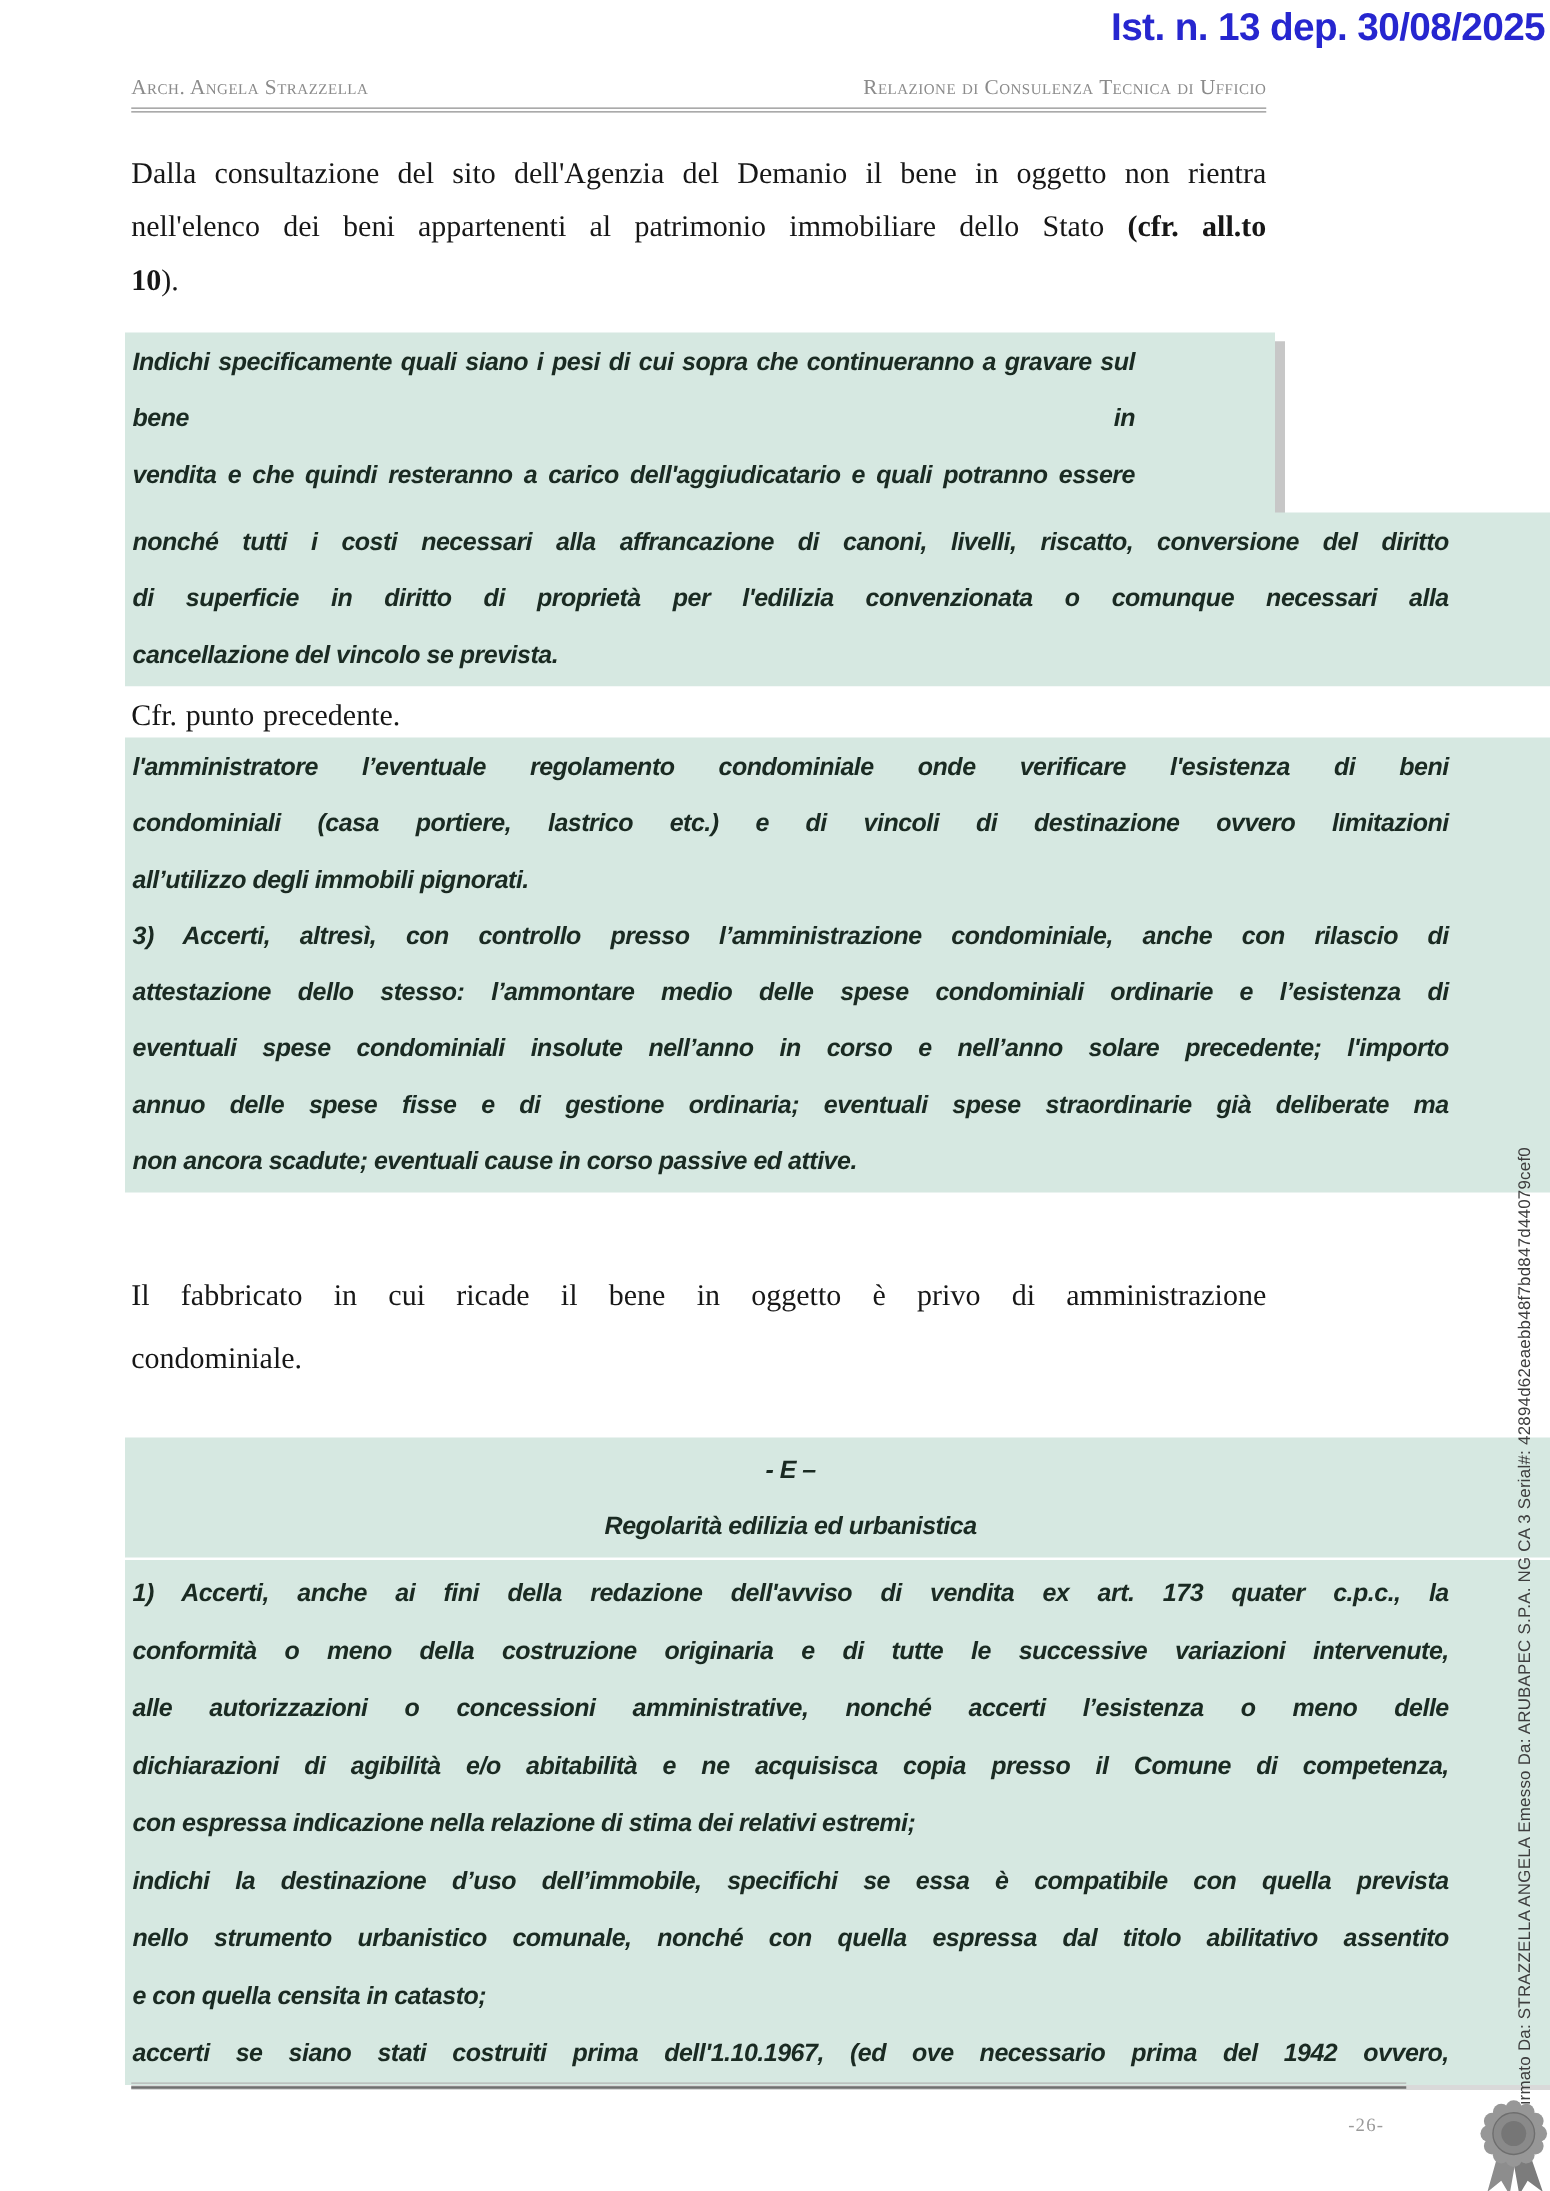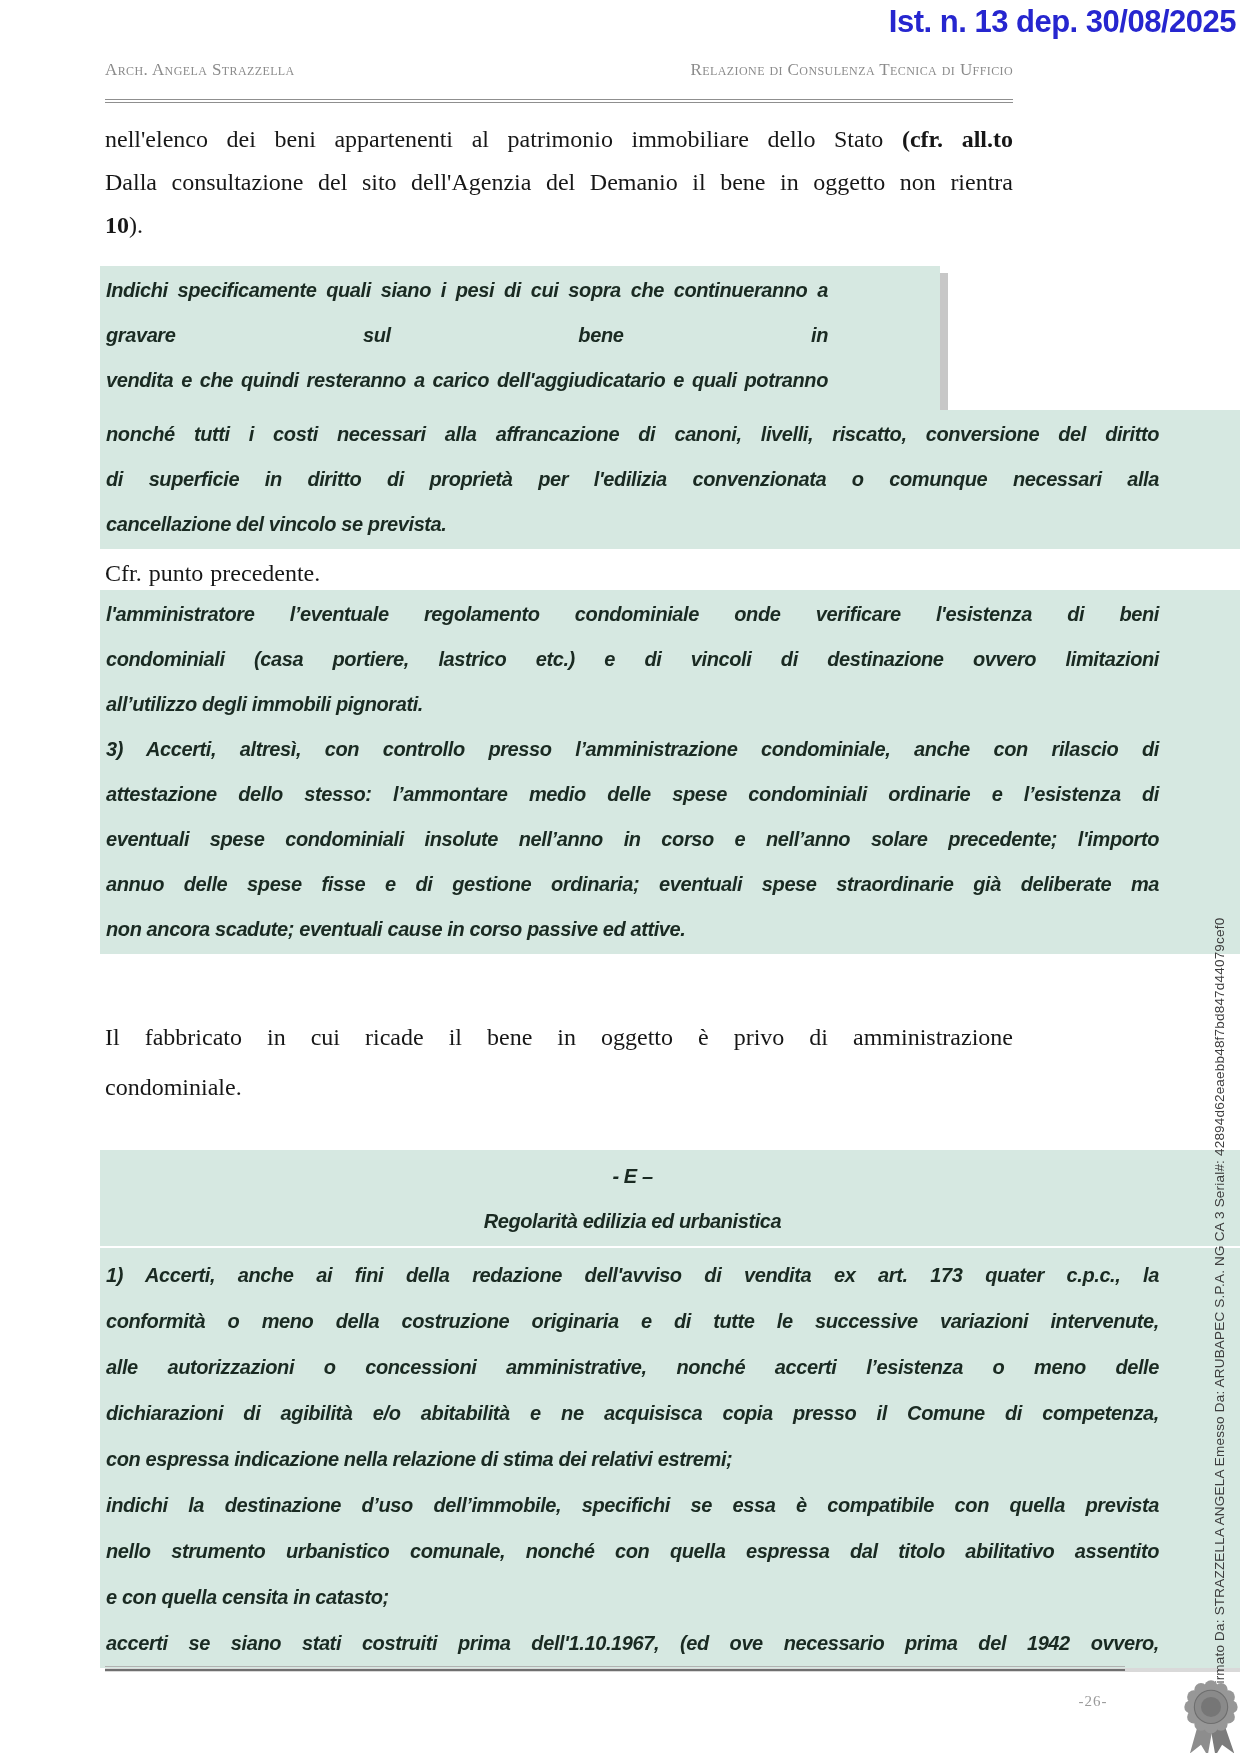--- a/index.html
+++ b/index.html
@@ -27,21 +27,21 @@
     position:absolute;
     top:60px; left:105px; width:908px;
     display:flex;
     justify-content:space-between;
     align-items:flex-end;
     font-variant:small-caps;
     font-size:17px;
     letter-spacing:0.4px;
     color:#8b8b8b;
     border-bottom:4px double #8f8f8f;
-    padding-bottom:19px;
+    padding-bottom:6px;
   }
   
   .p{
     position:absolute; left:105px; width:908px;
     font-size:24px; line-height:43px;
     color:#171717;
     word-spacing:1px;
   }
   .p2{line-height:50px;}
   .j{text-align:justify; text-align-last:justify;}
@@ -54,21 +54,21 @@
     background:#d6e8e1;
     font-family:"Liberation Sans", sans-serif;
     font-style:italic;
     font-weight:700;
     font-size:20px;
     line-height:45px;
     letter-spacing:-0.4px;
     color:#1a2a22;
   }
   .hl.shadowed{
-    width:840px;
+    width:920px;
     box-shadow:8px 7px 0 #c7c7c7;
   }
   .hl.eblock{
     line-height:46px;
     padding-top:4px;
     box-shadow:5px 4px 0 #d9d9d9;
   }
   .hl .center{text-align:center; text-align-last:center;}
   
   .footer-rule{
@@ -116,22 +116,22 @@
 <div class="page">
 
   <div class="stamp">Ist. n. 13 dep. 30/08/2025</div>
 
   <div class="header">
     <span>Arch. Angela Strazzella</span>
     <span>Relazione di Consulenza Tecnica di Ufficio</span>
   </div>
 
   <div class="p" style="top:118px">
+    <div class="j">Dalla consultazione del sito dell'Agenzia del Demanio il bene in oggetto non rientra</div>
     <div class="j"><span>nell'elenco dei beni appartenenti al patrimonio immobiliare dello Stato </span><b>(cfr. all.to</b></div>
-    <div class="j">Dalla consultazione del sito dell'Agenzia del Demanio il bene in oggetto non rientra</div>
     <div class="last"><b>10</b><span>).</span></div>
   </div>
 
   <div class="hl shadowed" style="top:266px">
     <div class="j">Indichi specificamente quali siano i pesi di cui sopra che continueranno a gravare sul bene in</div>
     <div class="j">vendita e che quindi resteranno a carico dell'aggiudicatario e quali potranno essere cancellati ex</div>
   </div>
 
   <div class="hl" style="top:410px">
     <div class="j">nonché tutti i costi necessari alla affrancazione di canoni, livelli, riscatto, conversione del diritto</div>

